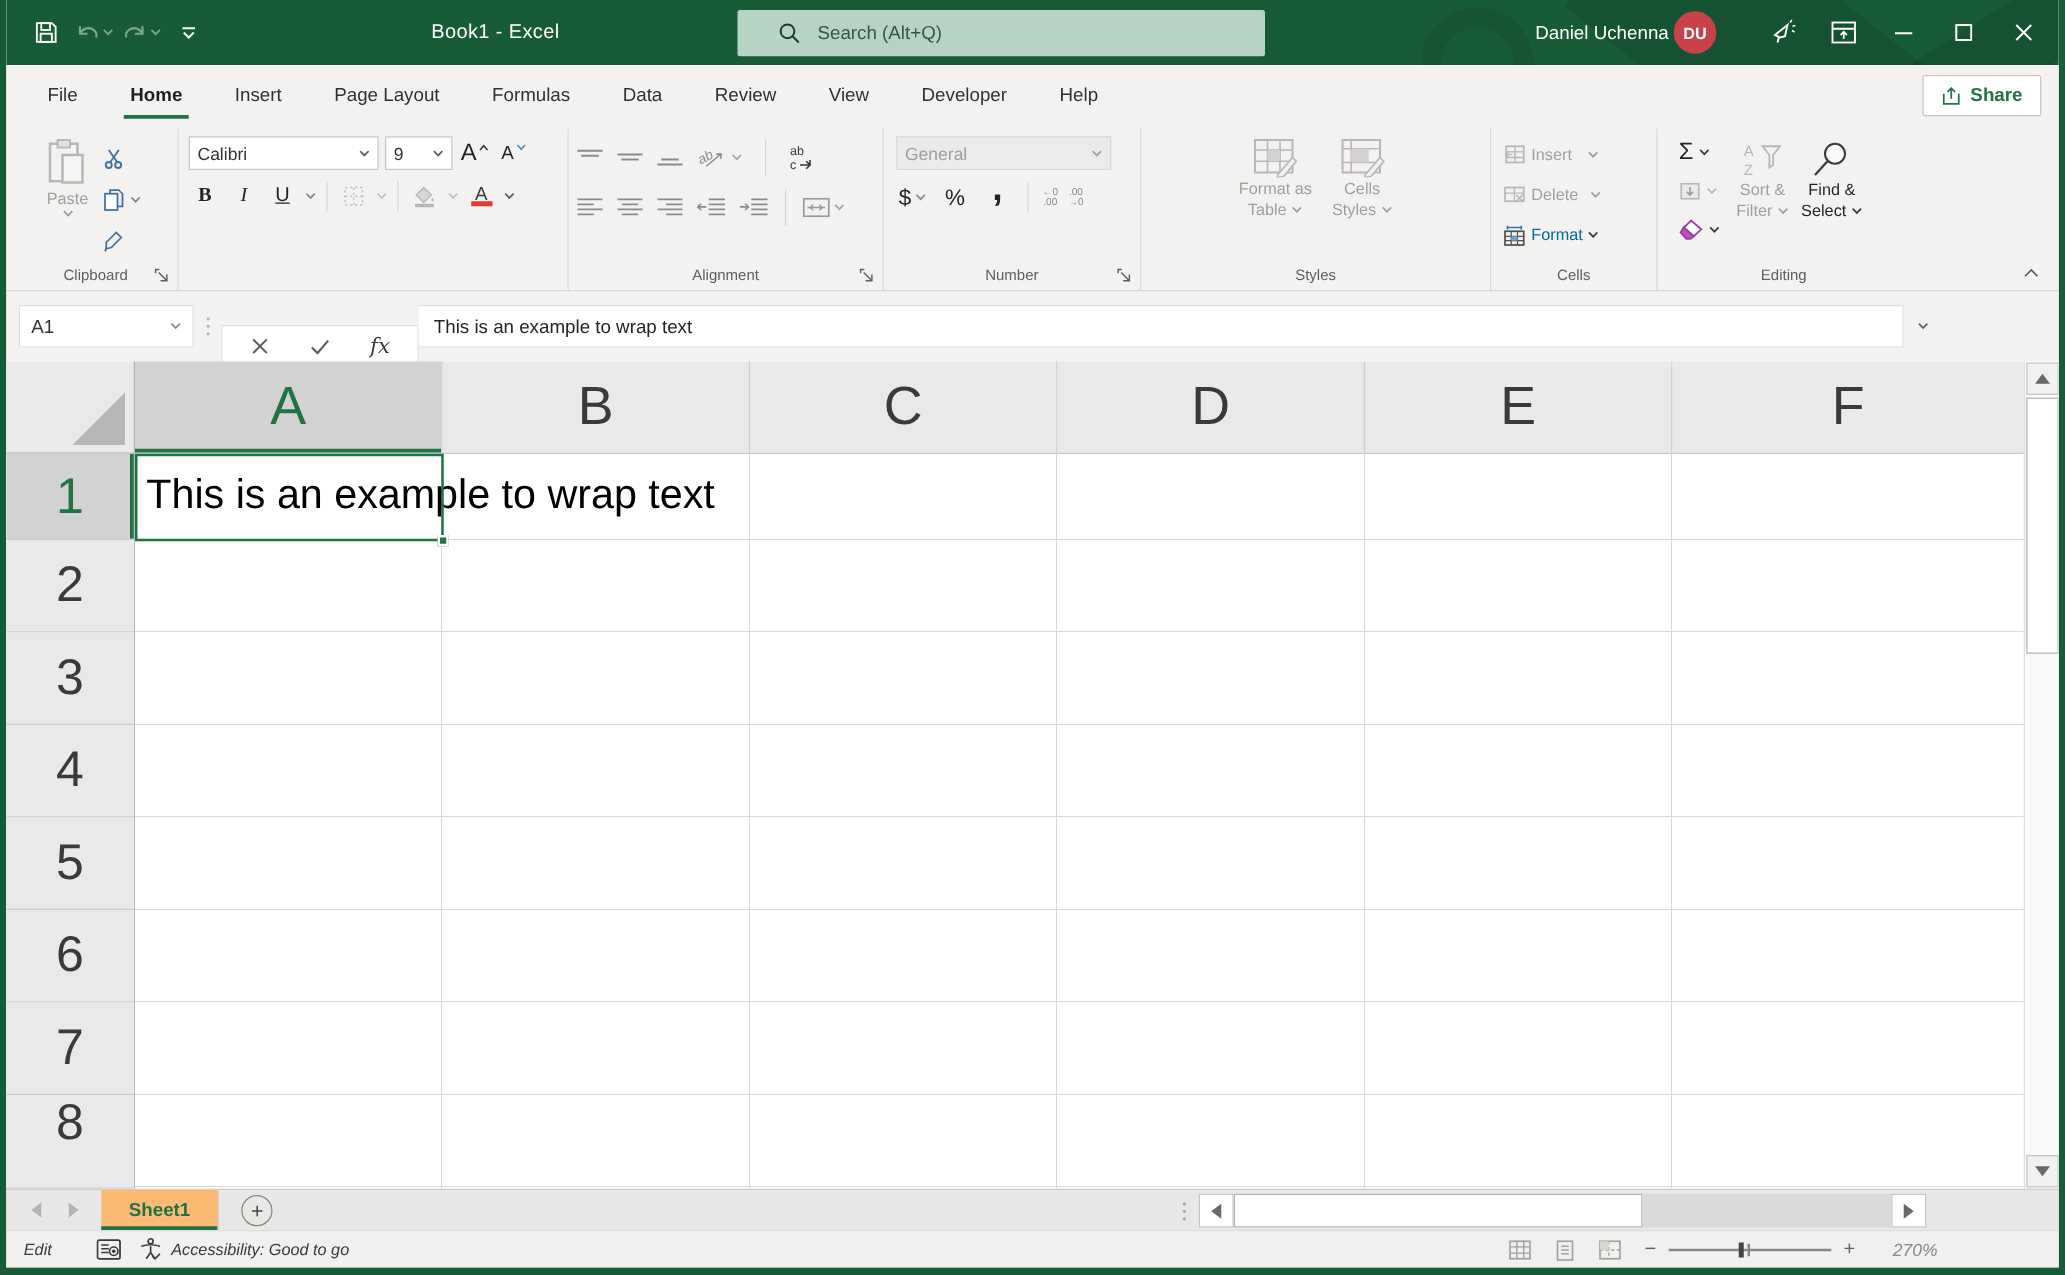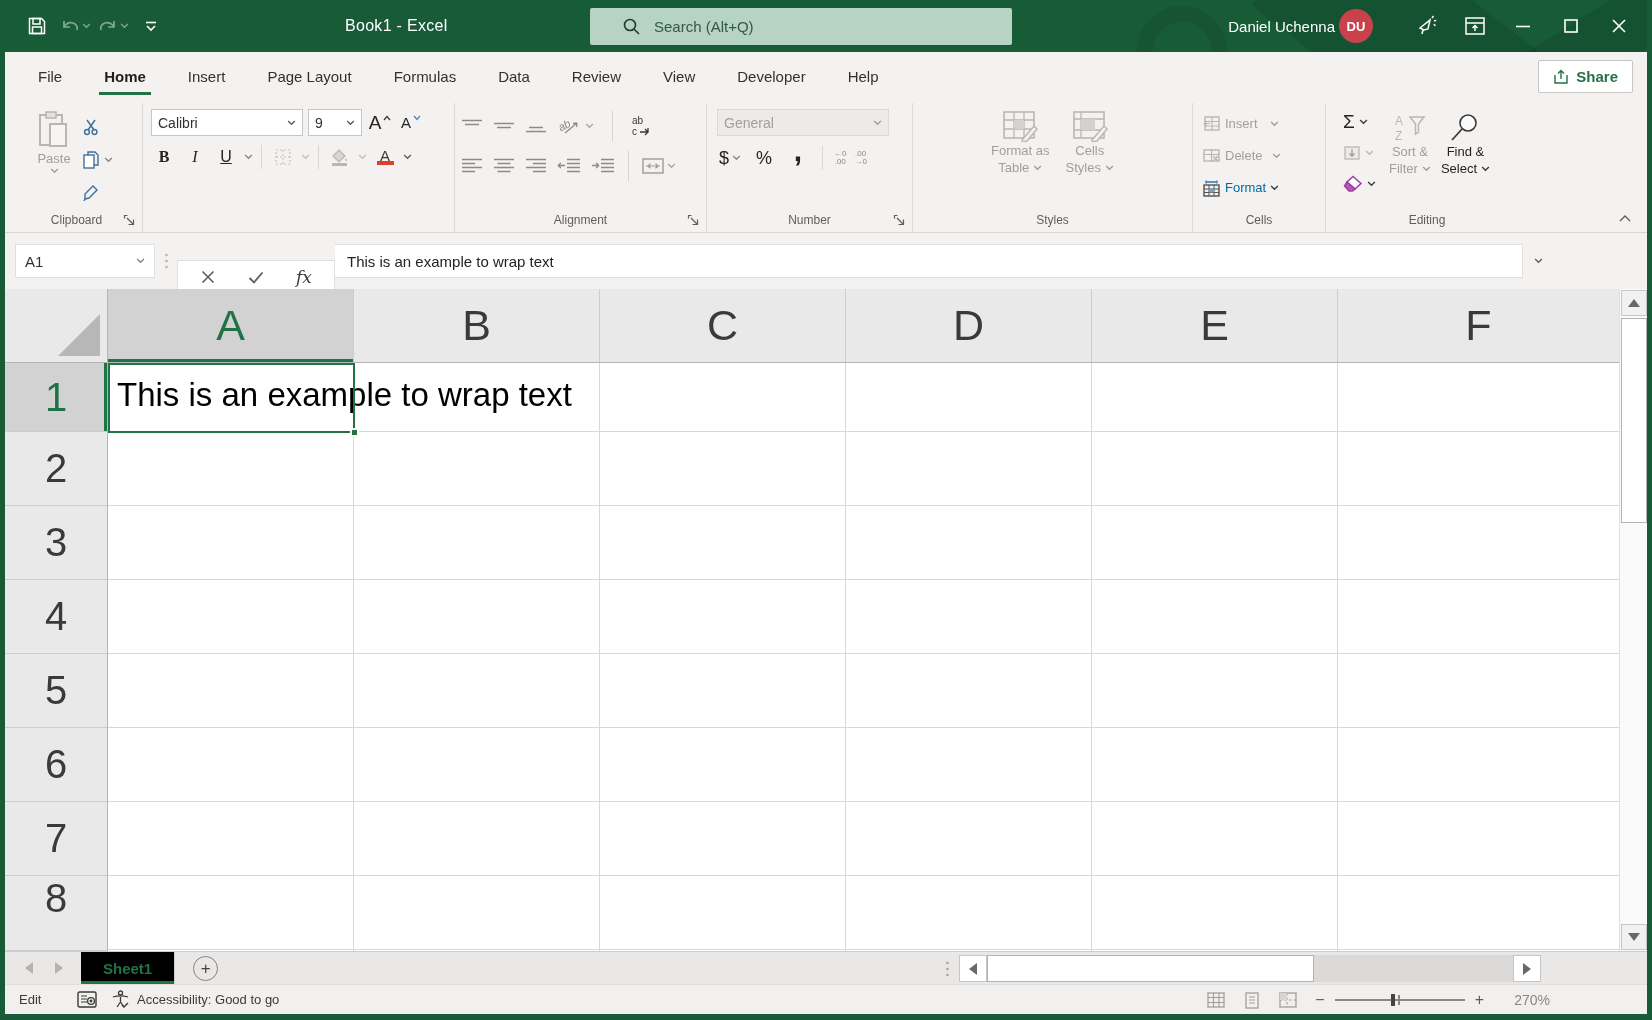--- a/index.html
+++ b/index.html
@@ -85,30 +85,30 @@
   .vspace { flex:1; }
   .tri-up { width:0;height:0;border-left:6px solid transparent;border-right:6px solid transparent;border-bottom:8px solid #6a6866; }
   .tri-dn { width:0;height:0;border-left:6px solid transparent;border-right:6px solid transparent;border-top:8px solid #6a6866; }
   .tri-l { width:0;height:0;border-top:6px solid transparent;border-bottom:6px solid transparent;border-right:8px solid #6a6866; }
   .tri-r { width:0;height:0;border-top:6px solid transparent;border-bottom:6px solid transparent;border-left:8px solid #6a6866; }
   .tri-l.faded2,.tri-r.faded2 { border-right-color:#b6b4b2; border-left-color:#b6b4b2; }
 
   
   .sbar { height:33px; background:#e9e8e7; border-top:1px solid #cfcdcb; flex:0 0 auto; display:flex; align-items:stretch; position:relative; }
   .snav { display:flex; align-items:center; gap:22px; padding:0 18px 0 20px; }
-  .stab { background:#000000; padding:0 22px; display:flex; align-items:center; font-size:15px; font-weight:700; color:#217346; border-right:1px solid #d0cecc; box-shadow:inset 0 -3px 0 #217346; }
+  .stab { background:#fdba74; padding:0 22px; display:flex; align-items:center; font-size:15px; font-weight:700; color:#217346; border-right:1px solid #d0cecc; box-shadow:inset 0 -3px 0 #217346; }
   .splus { width:25px; height:25px; border:1px solid #86847f; border-radius:50%; margin:4px 0 0 18px; display:flex; align-items:center; justify-content:center; color:#444; font-size:17px; font-weight:400; line-height:1; }
   .hsb { position:absolute; left:930px; right:106px; top:3px; height:27px; display:flex; align-items:center; }
   .hdots { width:24px; display:flex; justify-content:center; }
   .hbtn { width:28px; height:27px; background:#fff; border:1px solid #c8c6c4; display:flex; align-items:center; justify-content:center; }
   .hthumb { width:327px; height:27px; background:#fff; border:1px solid #b5b3b1; }
   .htrack { flex:1; height:27px; background:#dcdad8; }
 
   
-  .stat { height:30px; background:#f1f0ef; border-top:1px solid #e1dfdd; flex:0 0 auto; display:flex; align-items:center; font-size:13px; color:#3b3a39; position:relative; }
+  .stat { height:30px; background:#f1f0ef; border-top:1px solid #e1dfdd; flex:0 0 auto; display:flex; align-items:center; font-size:13px; color:#3b3a39; position:relative;font-style:italic; }
   .smode { padding:0 14px; width:72px; }
   .sico { display:flex; align-items:center; margin-right:14px; }
   .sacc { display:flex; align-items:center; gap:7px; }
   .sright { position:absolute; right:97px; top:0; height:30px; display:flex; align-items:center; gap:18px; color:#8a8886; }
   .vico { display:flex; align-items:center; }
   .zslider { display:flex; align-items:center; gap:10px; color:#605e5c; }
   .ztrack { width:130px; height:2px; background:#8a8886; position:relative; }
   .ztick { position:absolute; left:63px; top:-4px; width:2px; height:10px; background:#8a8886; }
   .zhandle { position:absolute; left:56px; top:-5px; width:4px; height:12px; background:#444; }
   .zpct { width:48px; text-align:right; color:#8a8886; font-size:14px; }

